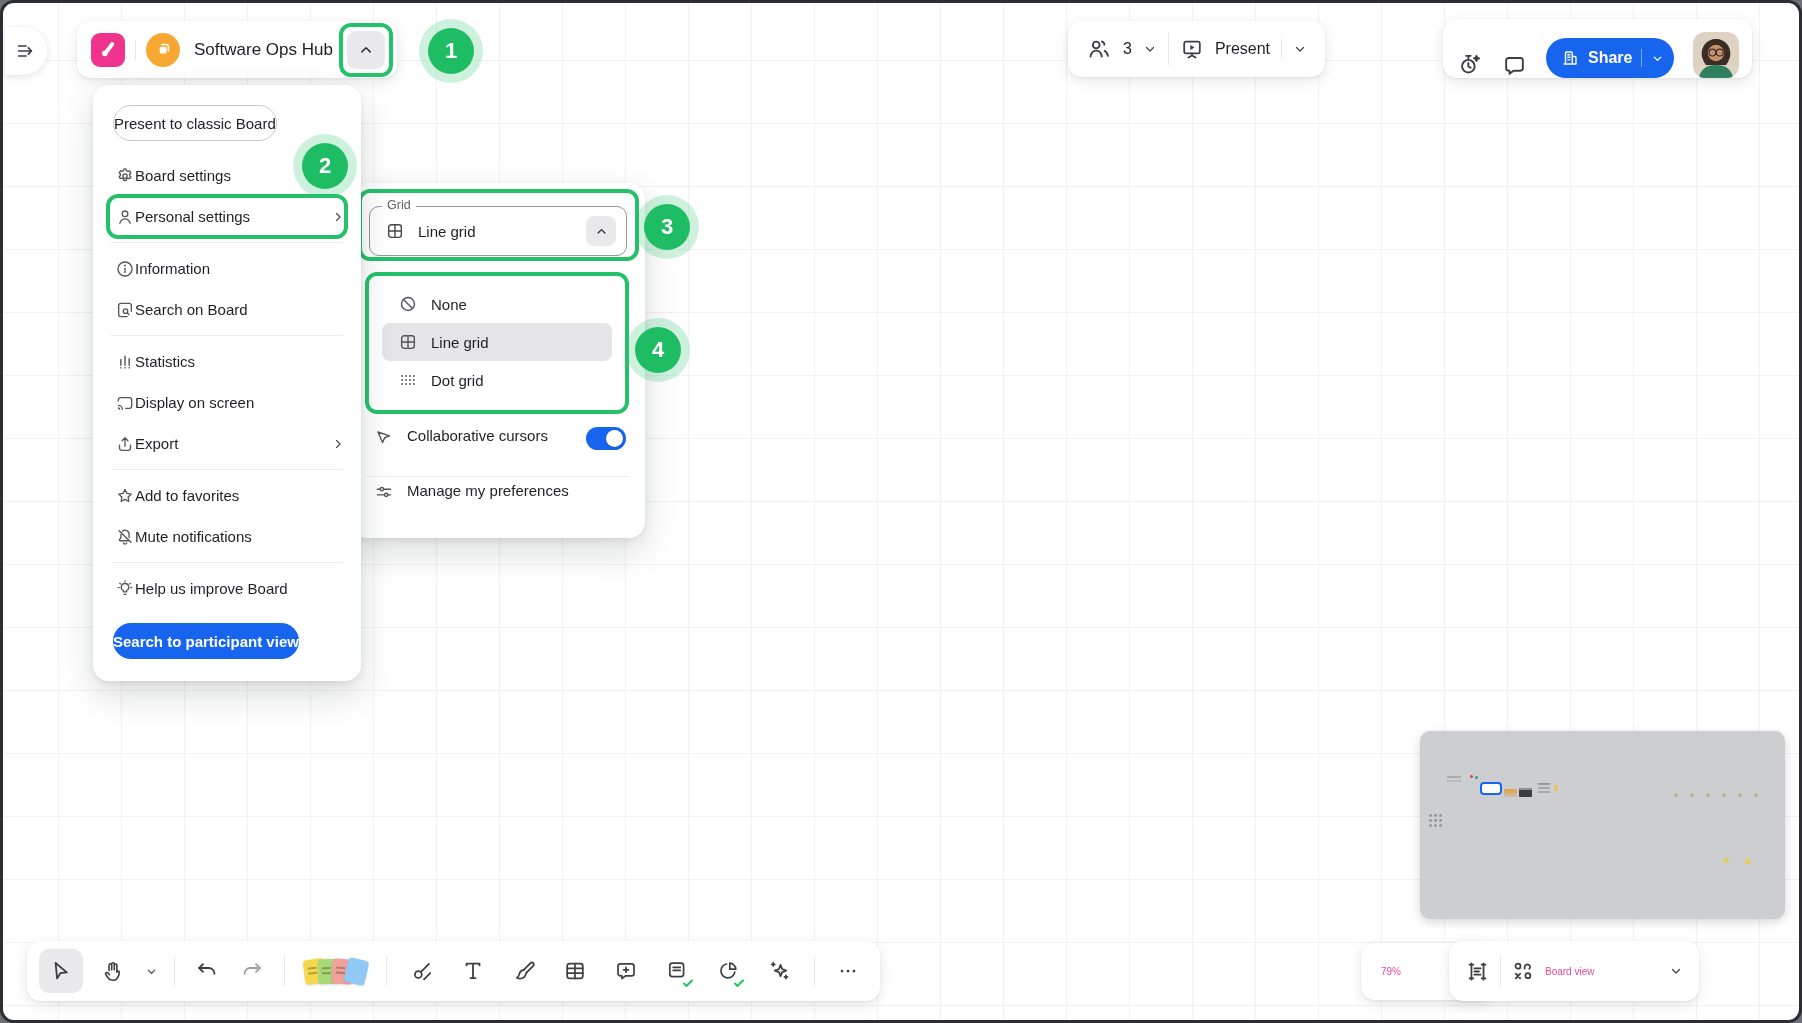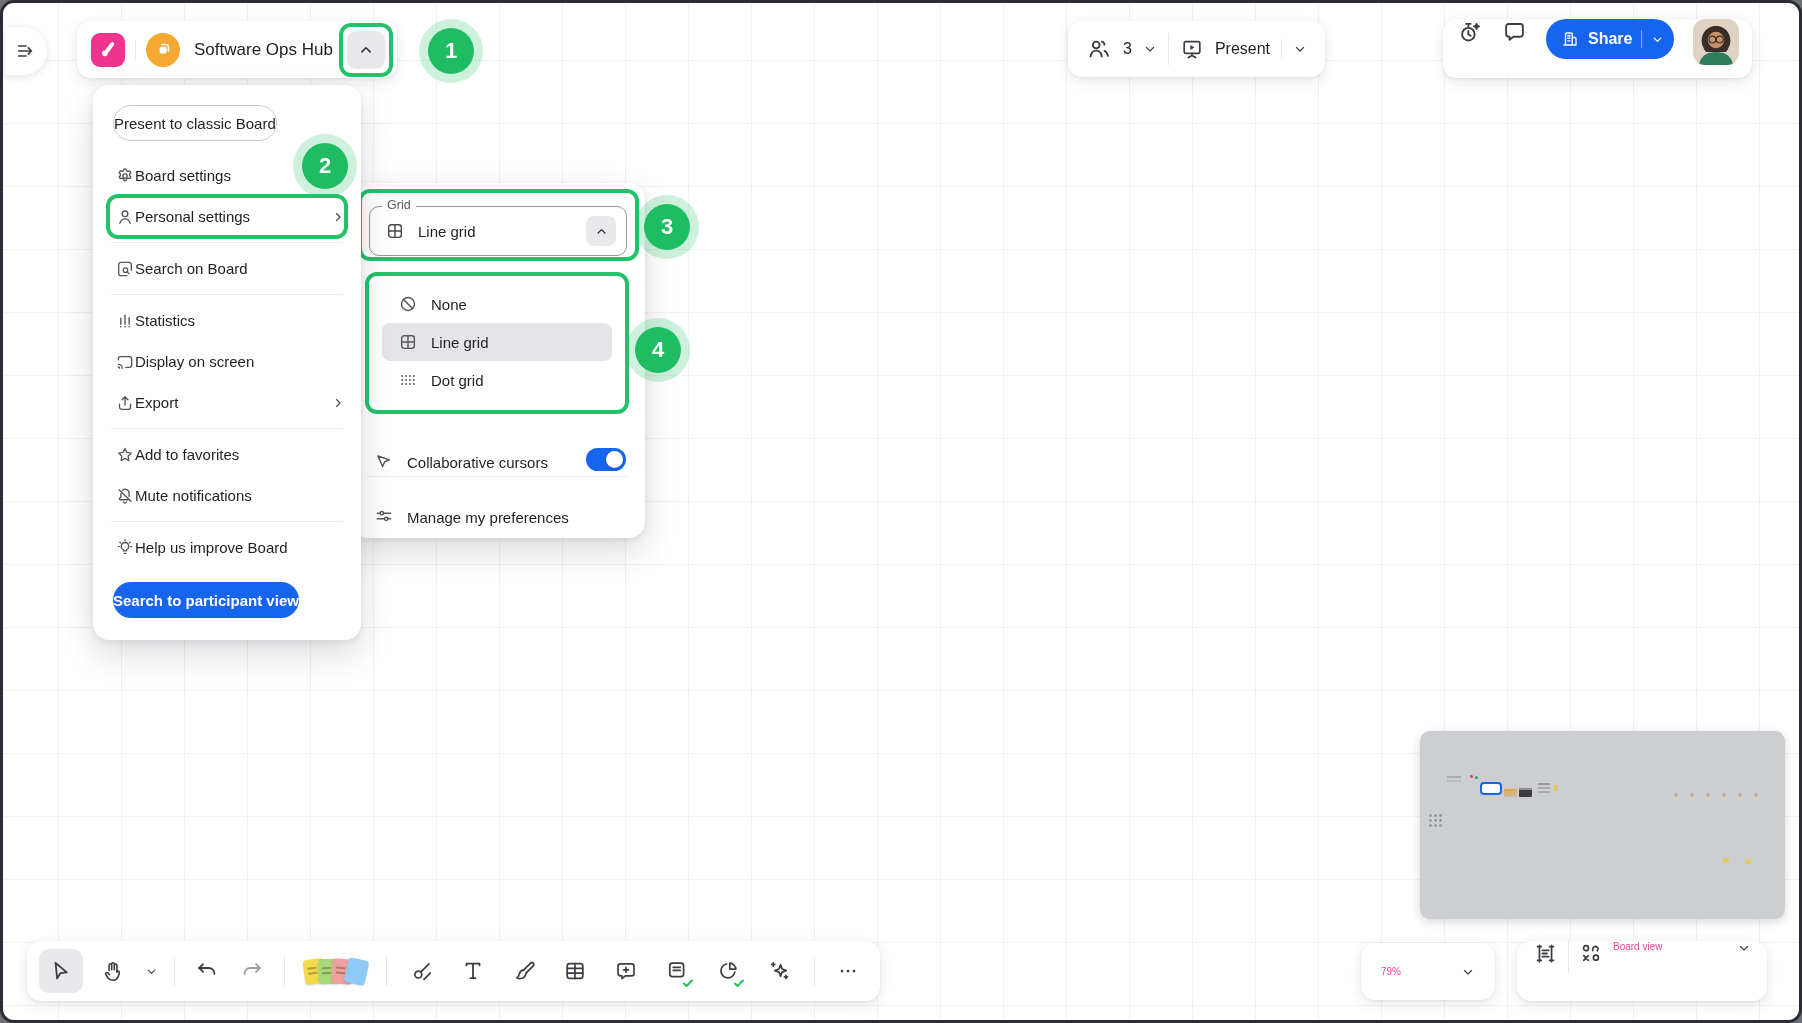--- a/index.html
+++ b/index.html
@@ -23,21 +23,21 @@
   .orange-ic{width:34px;height:34px;border-radius:50%;background:#f7a832;display:flex;align-items:center;justify-content:center;flex:none}
   .board-title{font-size:17px;font-weight:500;color:#1d1e23;white-space:nowrap;padding:0 4px}
   .sq-btn{width:38px;height:38px;border-radius:9px;background:#e9e9eb;border:none;display:flex;align-items:center;justify-content:center;color:#2d2e33;cursor:pointer;flex:none}
   .rel{position:relative;flex:none}
   .hl-frame{position:absolute;border:4px solid #24c16b;border-radius:12px;pointer-events:none;z-index:12}
   .step{position:absolute;z-index:30;width:46px;height:46px;border-radius:50%;background:#1fbd63;color:#fff;font-size:22px;font-weight:700;
     display:flex;align-items:center;justify-content:center;box-shadow:0 0 0 9px rgba(31,189,99,.22)}
 
   
   .collabbar{left:1065px;top:18px;height:56px;display:flex;align-items:center;padding:0 18px;gap:11px}
-  .sharebar{left:1440px;top:16px;height:59px;display:flex;align-items:flex-start;padding:0 13px;gap:19px}
+  .sharebar{left:1440px;top:16px;height:59px;display:flex;align-items:flex-end;padding:0 13px;gap:19px}
   .pill-blue{height:40px;border-radius:20px;background:#1765ef;border:none;color:#fff;display:flex;align-items:center;gap:9px;
     padding:0 10px 0 15px;font-size:16px;font-weight:600;cursor:pointer;font-family:inherit}
   .pill-blue .wdiv{width:1px;height:18px;background:rgba(255,255,255,.45)}
   .avatar{width:46px;height:46px;border-radius:12px;overflow:hidden;flex:none;cursor:pointer}
 
   
   .menu{left:90px;top:82px;width:268px;border-radius:16px;box-shadow:0 14px 34px rgba(25,28,36,.16),0 2px 6px rgba(25,28,36,.08);padding-bottom:22px;z-index:10}
   .outline-btn{display:flex;align-items:center;justify-content:center;height:36px;margin:20px 20px 14px;border:1.5px solid #c9c9cd;
     border-radius:20px;background:#fff;font-size:15px;color:#222329;cursor:pointer;font-family:inherit;white-space:nowrap}
   .mi{display:flex;align-items:center;height:41px;padding:0 16px 0 22px;font-size:15px;color:#1f2025;cursor:pointer;white-space:nowrap}
@@ -52,21 +52,21 @@
   
   .submenu{left:348px;top:180px;width:294px;border-radius:16px;box-shadow:0 14px 34px rgba(25,28,36,.16),0 2px 6px rgba(25,28,36,.08);padding-bottom:12px;z-index:9}
   .select{position:relative;margin:23px 18px 0;height:50px;border:1.5px solid #96969c;border-radius:10px;display:flex;align-items:center;gap:13px;padding:0 10px 0 15px}
   .select .legend{position:absolute;top:-9px;left:12px;background:#fff;padding:0 5px;font-size:12.5px;color:#5f6067;line-height:14px}
   .select .val{font-size:15px;color:#1f2025;flex:1;white-space:nowrap}
   .select .sq-btn{width:30px;height:30px;border-radius:8px}
   .optbox{margin:16px 16px 0 14px;border:4px solid #24c16b;border-radius:12px;padding:9px 0 11px;background:#fff}
   .opt{display:flex;align-items:center;gap:13px;height:38px;margin:0 13px;padding:0 16px;border-radius:8px;font-size:15px;color:#1f2025;cursor:pointer;white-space:nowrap}
   .opt .ic{color:#55565c}
   .opt.sel{background:#e5e5e8}
-  .prow{display:flex;align-items:flex-end;gap:13px;height:44px;padding:0 19px 0 23px;font-size:15px;color:#1f2025;cursor:pointer;white-space:nowrap}
+  .prow{display:flex;align-items:flex-start;gap:13px;height:44px;padding:0 19px 0 23px;font-size:15px;color:#1f2025;cursor:pointer;white-space:nowrap}
   .prow .ic{color:#55565c}
   .toggle{margin-left:auto;width:40px;height:23px;border-radius:12px;background:#1765ef;position:relative;flex:none;cursor:pointer}
   .toggle .knob{position:absolute;top:3px;right:3px;width:17px;height:17px;border-radius:50%;background:#fff;box-shadow:0 1px 2px rgba(0,0,0,.25)}
 
   
   .toolbar{left:24px;top:938px;height:60px;display:flex;align-items:center;padding:0 12px;gap:7px}
   .tbtn{width:44px;height:44px;border:none;background:transparent;border-radius:10px;display:flex;align-items:center;justify-content:center;color:#3d3e44;cursor:pointer;flex:none;position:relative}
   .tbtn.active{background:#e9e9eb}
   .tbtn.dim{color:#9d9da3}
   .tdiv{width:1px;height:30px;background:#e8e8ea;margin:0 6px;flex:none}
@@ -74,21 +74,21 @@
   .stickies{display:flex;align-items:center;padding:0 6px;cursor:pointer}
   .note{width:21px;height:25px;border-radius:4px;position:relative;flex:none;box-shadow:0 1px 2px rgba(0,0,0,.12)}
   .note.m::before{content:"";position:absolute;left:4px;top:8px;width:9px;height:2px;background:rgba(80,70,20,.4);box-shadow:0 5px 0 rgba(80,70,20,.4)}
   .n1{background:#f4d94d;transform:rotate(-7deg)}
   .n2{background:#a8d878;transform:rotate(-2deg);margin-left:-7px}
   .n3{background:#f0a09d;transform:rotate(4deg);margin-left:-7px}
   .n4{background:#8fc9f6;transform:rotate(13deg);margin-left:-7px}
 
   
   .zoombox{left:1358px;top:940px;width:134px;height:57px;display:flex;align-items:center;justify-content:space-between;padding:0 20px;cursor:pointer}
-  .viewbox{left:1514px;top:938px;width:250px;height:60px;display:flex;align-items:flex-start;gap:10px;padding:0 16px}
+  .viewbox{left:1446px;top:938px;width:250px;height:60px;display:flex;align-items:center;gap:10px;padding:0 16px}
   .small-label{font-size:10px;color:#ec4899;white-space:nowrap}
 
   
   .minimap{position:absolute;left:1417px;top:728px;width:365px;height:188px;background:#cdced1;border-radius:10px;box-shadow:0 3px 10px rgba(25,28,36,.18);cursor:pointer}
   .mm{position:absolute}
   .mm-view{left:60px;top:51px;width:22px;height:13px;background:#fff;border:2.5px solid #1765ef;border-radius:4px}
   .mm-l1{left:27px;top:45px;width:14px;height:2px;background:#aaabb0;box-shadow:0 4px 0 #b9babf}
   .mm-d1{left:50px;top:44px;width:3px;height:3px;border-radius:50%;background:#d0453f;box-shadow:5px 1px 0 #3f9b6a}
   .mm-t1{left:84px;top:58px;width:13px;height:8px;background:linear-gradient(#e8a33c,#c9c0ae);border-radius:1px}
   .mm-t2{left:99px;top:57px;width:13px;height:9px;background:#3b3b40;border-radius:1px;box-shadow:inset 0 2px 0 #8f8f94}
@@ -235,20 +235,30 @@
       <span>Personal settings</span>
       <span class="ic arrow">
         <svg width="14" height="14" viewBox="0 0 24 24" fill="none" stroke="currentColor" stroke-width="2" stroke-linecap="round" stroke-linejoin="round">
             <path d="M9.5 6l6 6-6 6"></path>
           </svg>
       </span>
     </div>
 
     <div class="mdiv"></div>
 
+    <div class="mi">
+      <span class="ic">
+        <svg width="20" height="20" viewBox="0 0 24 24" fill="none" stroke="currentColor" stroke-width="1.6" stroke-linecap="round" stroke-linejoin="round">
+          <circle cx="12" cy="12" r="8.4"></circle>
+            <path d="M12 11.2v5"></path>
+            <path d="M12 7.8h0" stroke-width="2.4"></path>
+        </svg>
+      </span>
+      <span>Information</span>
+    </div>
 
 
     <div class="mi">
       <span class="ic">
         <svg width="20" height="20" viewBox="0 0 24 24" fill="none" stroke="currentColor" stroke-width="1.6" stroke-linecap="round" stroke-linejoin="round">
           <path d="M14.5 20H7a2.6 2.6 0 0 1-2.6-2.6V6.6A2.6 2.6 0 0 1 7 4h10a2.6 2.6 0 0 1 2.6 2.6v7"></path>
           <circle cx="12.6" cy="13.4" r="2.7"></circle>
             <path d="M14.6 15.4l2.2 2.2"></path>
         </svg>
       </span>

